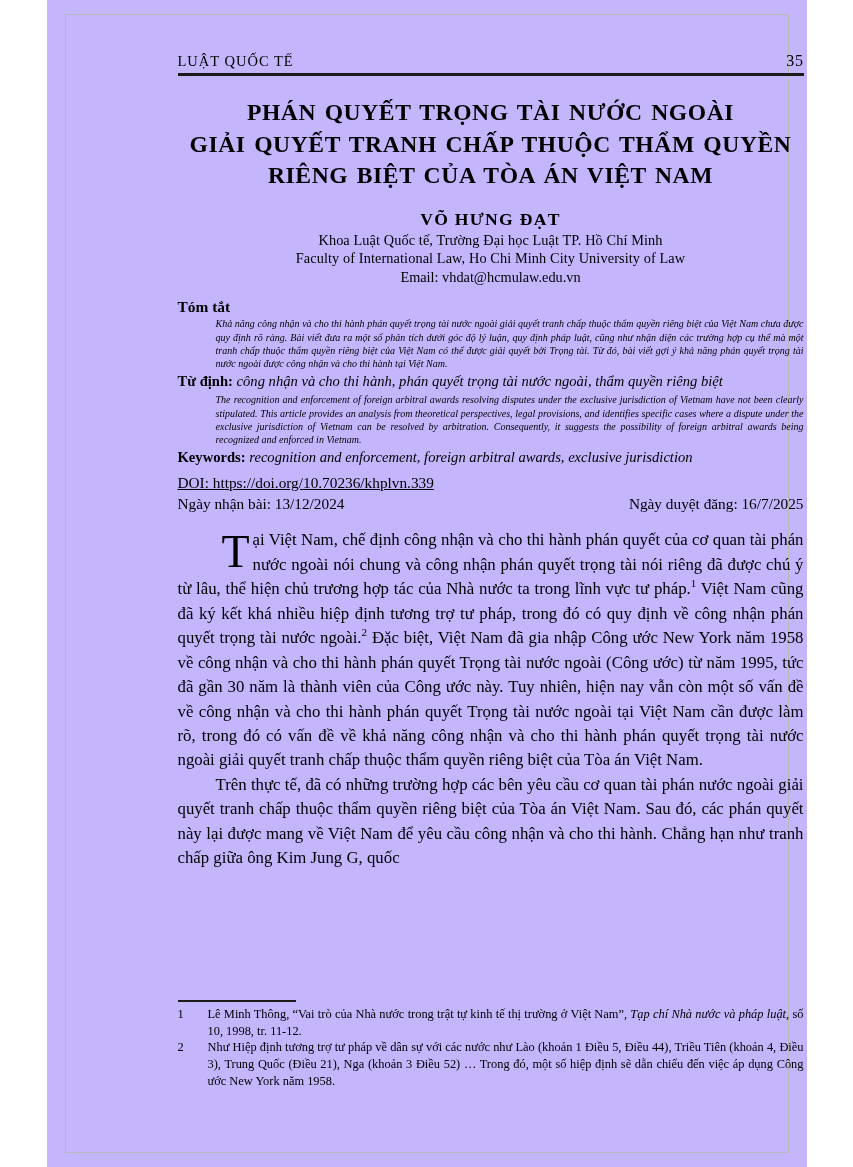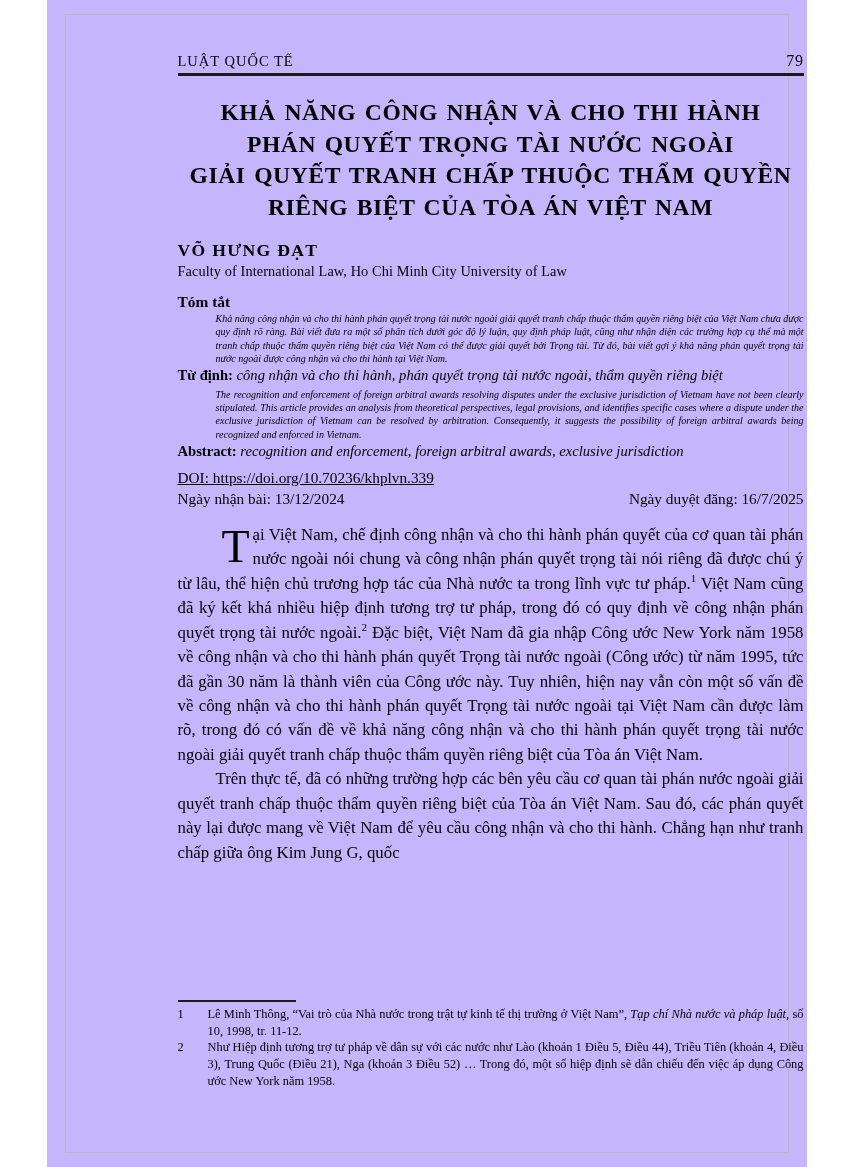--- a/index.html
+++ b/index.html
@@ -66,21 +66,21 @@
     margin-top: 21px;
     font-size: 23.6px;
     line-height: 1.34;
     letter-spacing: 0.6px;
     word-spacing: 2px;
   }
   .title-line { display: block; white-space: nowrap; }
 
   
   .authorblock {
-    text-align: left;
+    text-align: center;
     margin-top: 16px;
     line-height: 1.30;
   }
   .author-name {
     font-weight: bold;
     font-size: 17.6px;
     letter-spacing: 1.3px;
   }
   .author-aff {
     font-size: 14.3px;
@@ -179,46 +179,47 @@
 </head>
 <body>
 
 <div class="page">
   <div class="page-border"></div>
 
   <div class="content">
 
     <div class="runhead">
       <span class="runhead-title">LUẬT QUỐC TẾ</span>
-      <span class="runhead-page">79</span>
+      <span class="runhead-page">35</span>
     </div>
     <hr class="rule">
 
     <h1 class="title">
-      <span class="title-line">KHẢ NĂNG CÔNG NHẬN VÀ CHO THI HÀNH</span>
       <span class="title-line">PHÁN QUYẾT TRỌNG TÀI NƯỚC NGOÀI</span>
       <span class="title-line">GIẢI QUYẾT TRANH CHẤP THUỘC THẨM QUYỀN</span>
       <span class="title-line">RIÊNG BIỆT CỦA TÒA ÁN VIỆT NAM</span>
     </h1>
 
     <div class="authorblock">
       <div class="author-name">VÕ HƯNG ĐẠT</div>
+      <div class="author-aff">Khoa Luật Quốc tế, Trường Đại học Luật TP. Hồ Chí Minh</div>
       <div class="author-aff">Faculty of International Law, Ho Chi Minh City University of Law</div>
+      <div class="author-email">Email: vhdat@hcmulaw.edu.vn</div>
     </div>
 
     <div class="section-head">Tóm tắt</div>
     <div class="abstract-body">Khả năng công nhận và cho thi hành phán quyết trọng tài nước ngoài giải quyết tranh chấp thuộc thẩm quyền riêng biệt của Việt Nam chưa được quy định rõ ràng. Bài viết đưa ra một số phân tích dưới góc độ lý luận, quy định pháp luật, cũng như nhận diện các trường hợp cụ thể mà một tranh chấp thuộc thẩm quyền riêng biệt của Việt Nam có thể được giải quyết bởi Trọng tài. Từ đó, bài viết gợi ý khả năng phán quyết trọng tài nước ngoài được công nhận và cho thi hành tại Việt Nam.</div>
     <div class="kw-line">
       <span class="kw-label">Từ định:</span>
       <span class="kw-text">công nhận và cho thi hành, phán quyết trọng tài nước ngoài, thẩm quyền riêng biệt</span>
     </div>
 
     <div class="abstract-body en">The recognition and enforcement of foreign arbitral awards resolving disputes under the exclusive jurisdiction of Vietnam have not been clearly stipulated. This article provides an analysis from theoretical perspectives, legal provisions, and identifies specific cases where a dispute under the exclusive jurisdiction of Vietnam can be resolved by arbitration. Consequently, it suggests the possibility of foreign arbitral awards being recognized and enforced in Vietnam.</div>
     <div class="kw-line">
-      <span class="kw-label">Abstract:</span>
+      <span class="kw-label">Keywords:</span>
       <span class="kw-text">recognition and enforcement, foreign arbitral awards, exclusive jurisdiction</span>
     </div>
 
     <div class="doi">DOI: https://doi.org/10.70236/khplvn.339</div>
     <div class="dates">
       <span>Ngày nhận bài: 13/12/2024</span>
       <span>Ngày duyệt đăng: 16/7/2025</span>
     </div>
 
     <div class="body">

